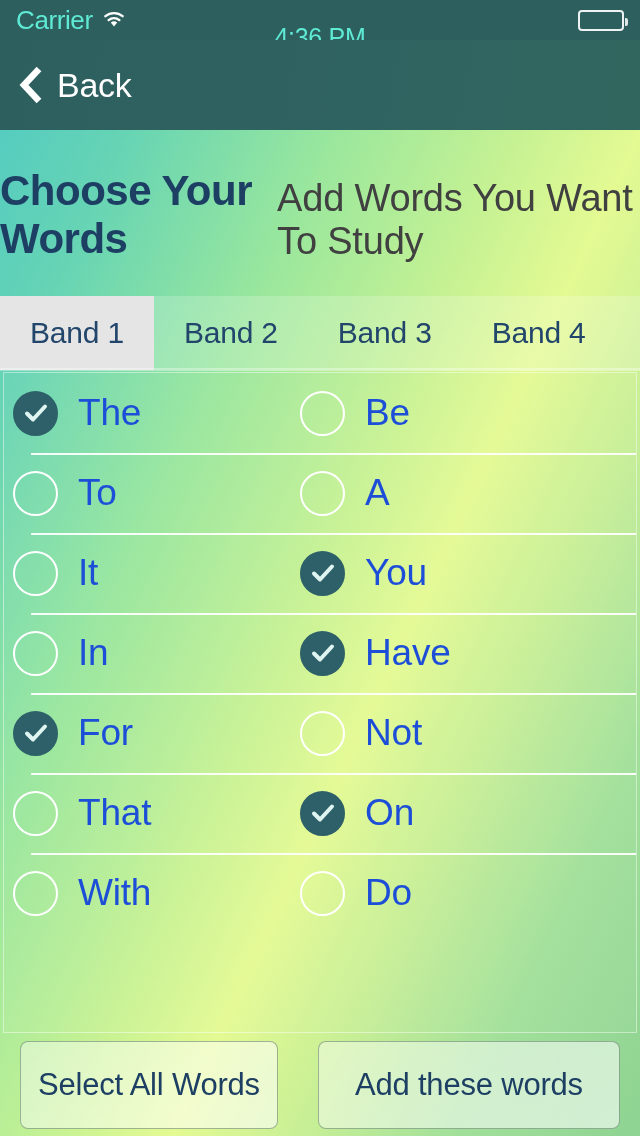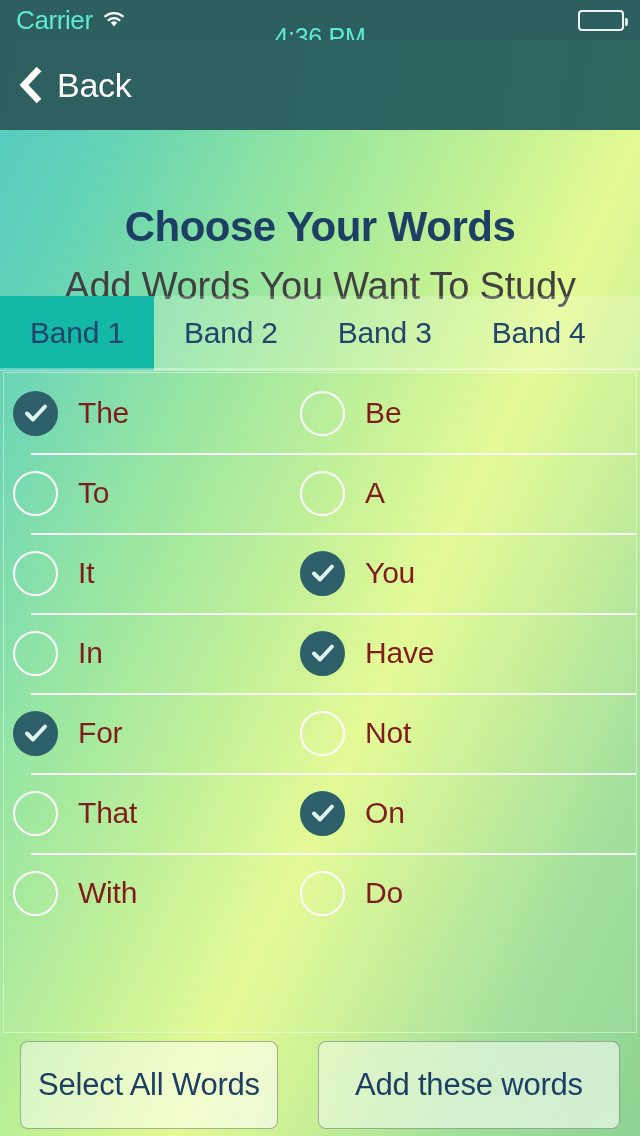--- a/index.html
+++ b/index.html
@@ -67,24 +67,23 @@
     display:flex; align-items:flex-end; gap:13px;
     padding:4px 14px 4px 18px;
     cursor:pointer;
   }
   .chev-left { width:26px; height:40px; display:block; }
   .back-label { color:#ffffff; font-size:34px; letter-spacing:-0.3px; }
 
   
   .header {
     position:absolute; top:130px; left:0; width:640px; height:166px;
-    display:flex; flex-direction:column;
+    display:flex; flex-direction:row;
     align-items:center; justify-content:center;
     z-index:3;
-    margin-top:40px;
   }
   .page-title {
     font-size:42px; font-weight:bold;
     color:#1d3f63; letter-spacing:-0.5px;
     margin-top:4px;
   }
   .page-subtitle {
     font-size:38px; color:#404040;
     margin-top:14px; letter-spacing:-0.2px;
   }
@@ -99,21 +98,21 @@
   }
   .tab {
     flex:0 0 auto;
     display:flex; align-items:center; justify-content:center;
     padding:0 30px;
     font-size:30px; color:#22456b;
     letter-spacing:-0.2px;
     cursor:pointer;
     white-space:nowrap;
   }
-  .tab.active { background:#14b8a6; }
+  .tab.active { background:#e5e5e5; }
   .tab-underline {
     position:absolute; left:0; top:368px; width:640px; height:3px;
     background:rgba(255,255,255,0.35);
     z-index:4;
   }
 
   
   .word-panel {
     position:absolute; top:372px; left:3px;
     width:634px; height:661px;
@@ -150,21 +149,21 @@
   .checkbox.off {
     border:2.5px solid #ffffff;
     background:transparent;
   }
   .checkbox.on {
     background:#2d6068;
     border:2.5px solid #2d6068;
   }
   .check-glyph { width:26px; height:26px; display:block; }
   .word-label {
-    font-size:30px; color:#7f1d1d;
+    font-size:37px; color:#1d4ed8;
     letter-spacing:-0.2px;
   }
 
   
   .action-bar {
     position:absolute; left:0; top:1033px;
     width:640px; height:103px;
     display:flex; align-items:center;
     padding:0 20px; gap:40px;
     z-index:4;

